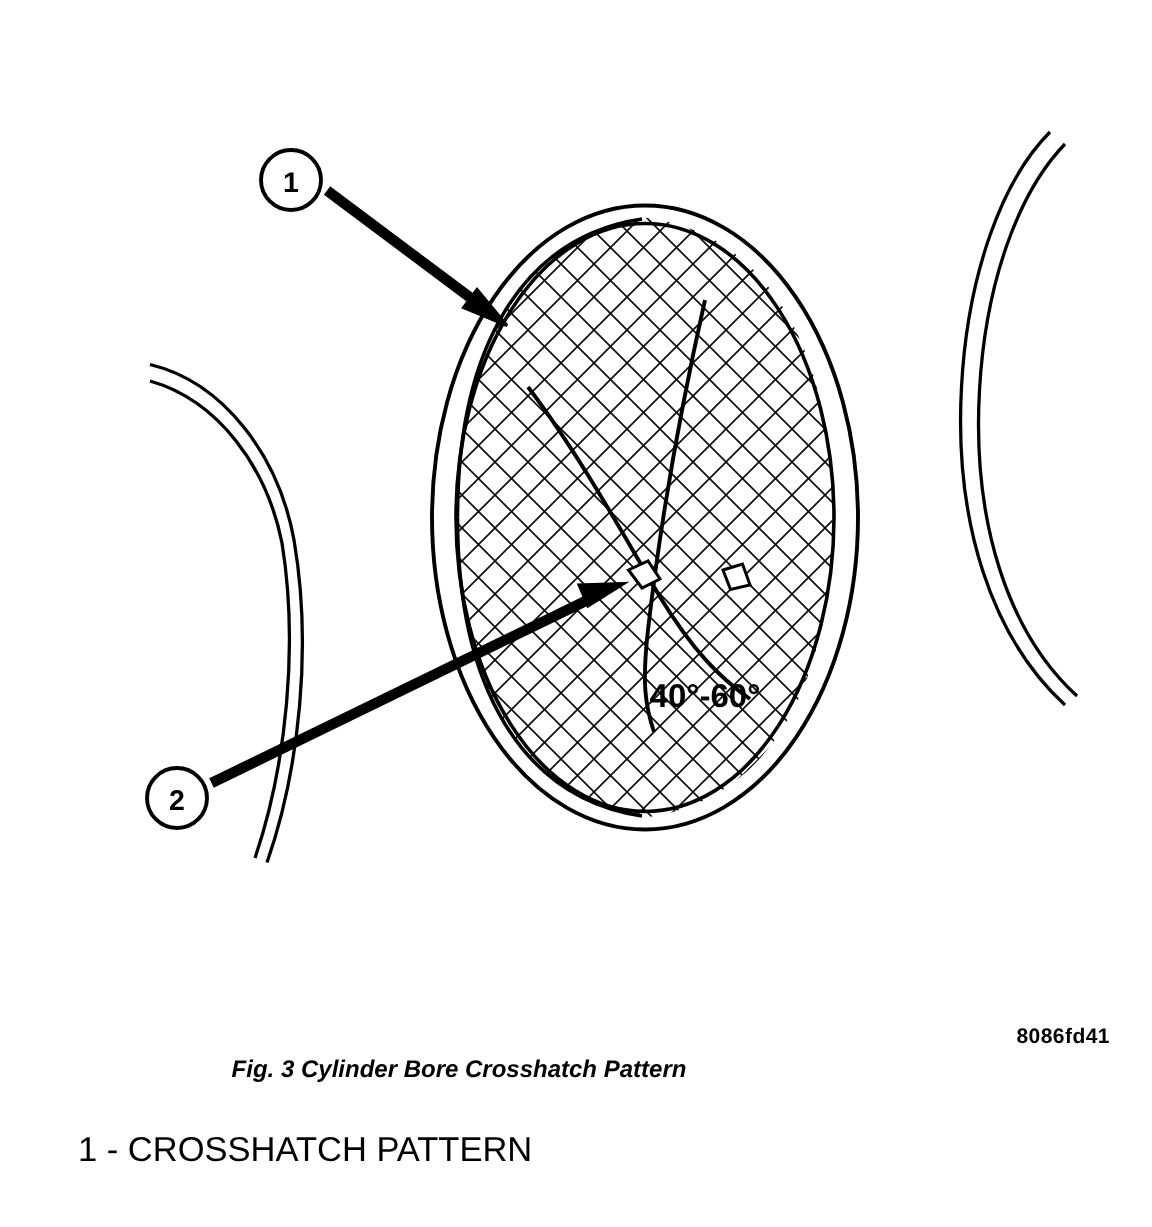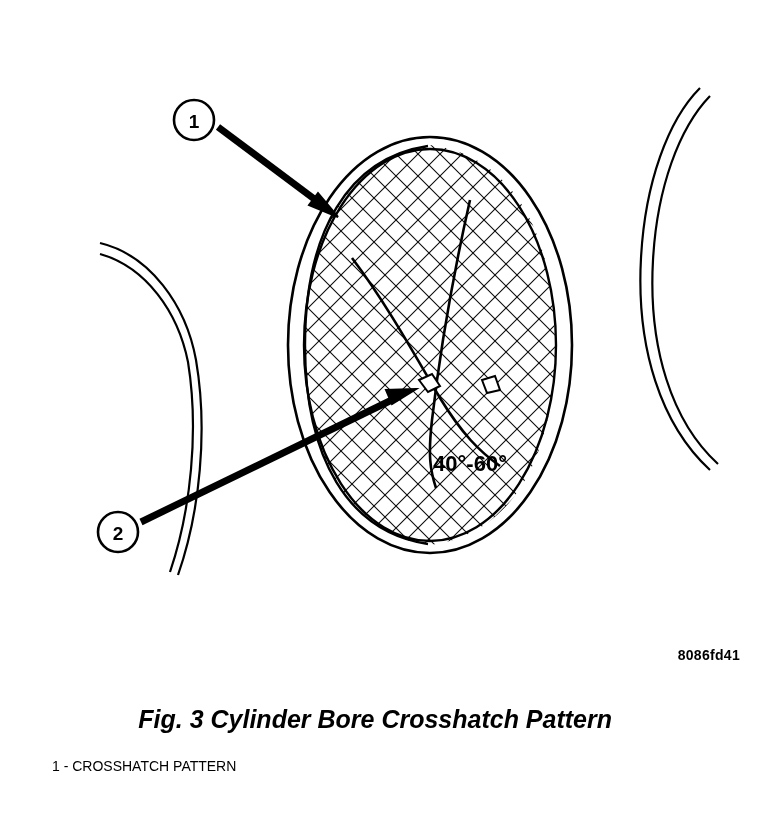--- a/index.html
+++ b/index.html
@@ -37,45 +37,45 @@
   .angle-label {
     font-family: "Liberation Sans", sans-serif;
     font-size: 22px;
     font-weight: bold;
     fill: #000000;
     text-anchor: middle;
   }
   #part-number {
     position: absolute;
     right: 28px;
-    top: 647px;
+    top: 682px;
     font-size: 14px;
     font-weight: bold;
     color: #000000;
     letter-spacing: 0.3px;
   }
   #figure-caption {
     position: absolute;
     left: 0;
     top: 705px;
     width: 612px;
-    text-align: right;
-    font-size: 25px;
+    text-align: center;
+    font-size: 16px;
     font-weight: bold;
     font-style: italic;
     color: #000000;
   }
   #legend {
     position: absolute;
     left: 52px;
     top: 752px;
     width: 600px;
   }
   .legend-item {
-    font-size: 14px;
+    font-size: 23px;
     color: #000000;
     line-height: 28px;
     white-space: nowrap;
   }
 </style>
 </head>
 <body>
 
 <div id="page">
 

